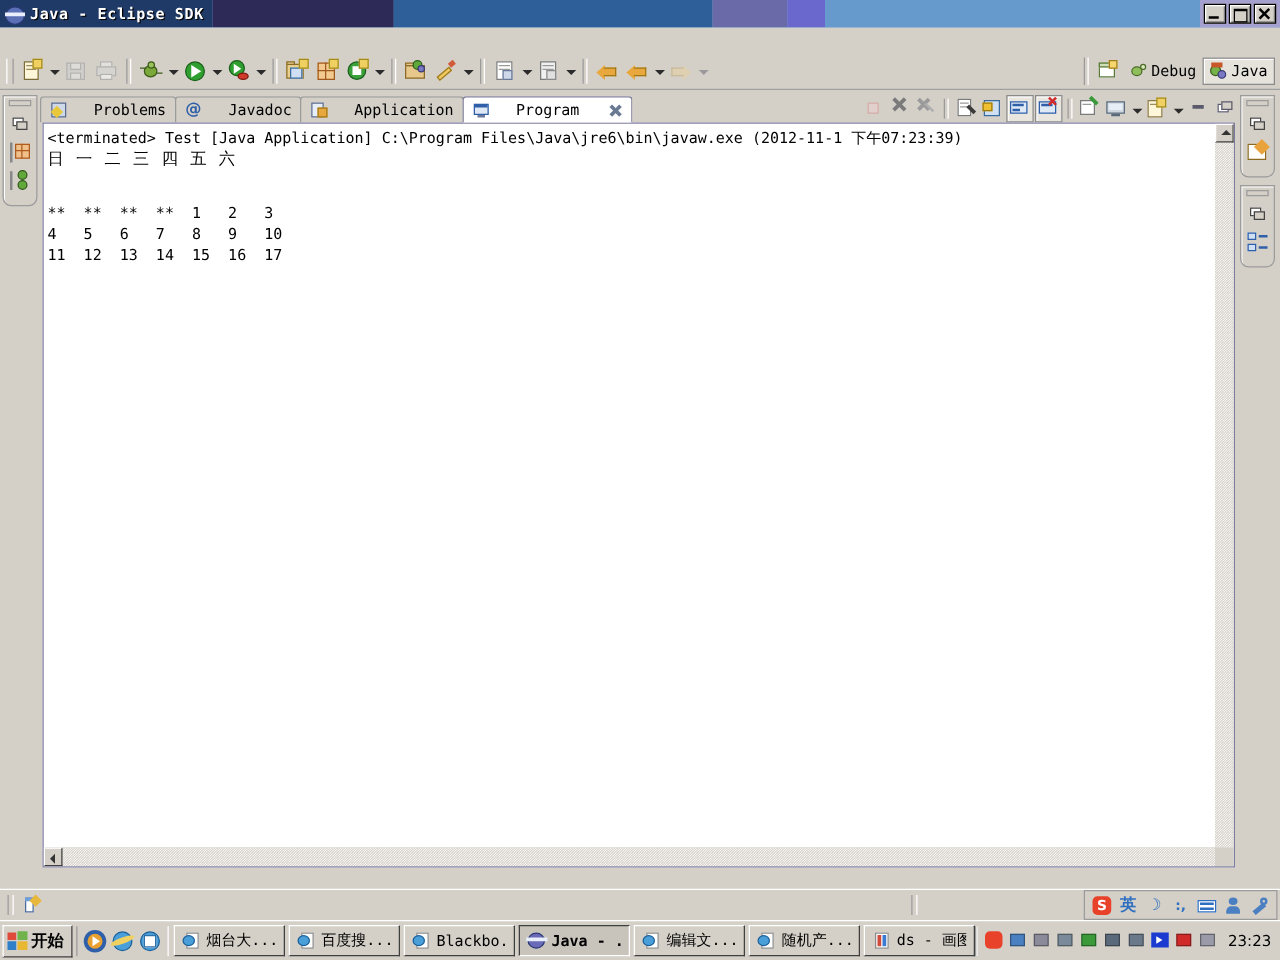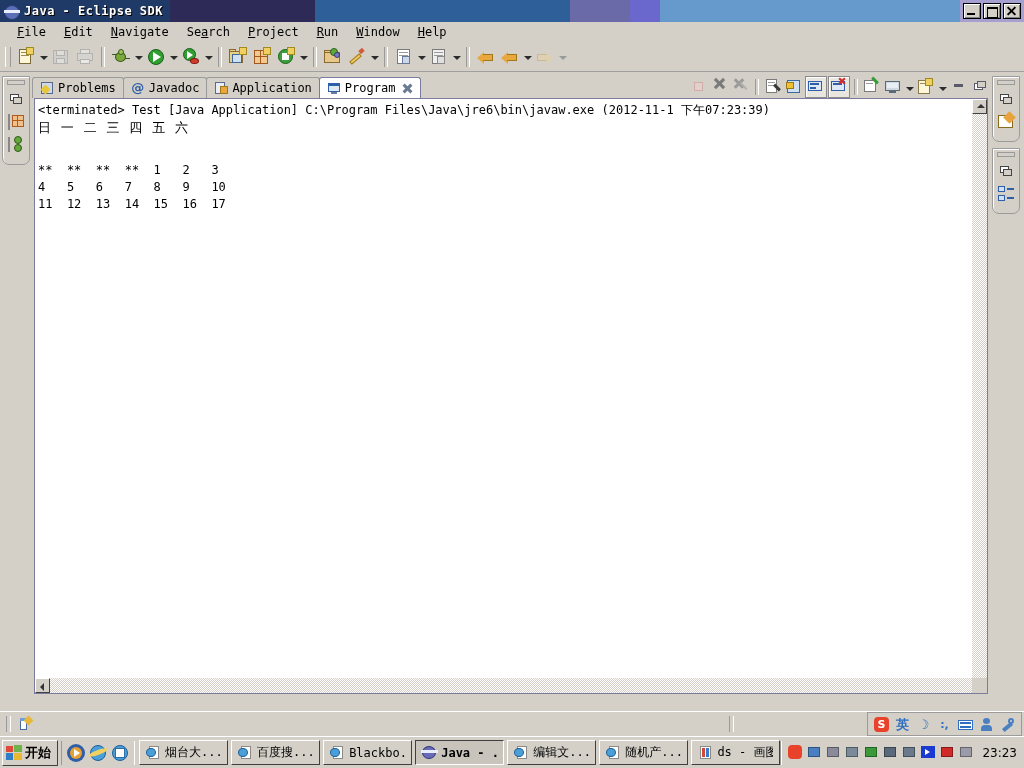--- a/index.html
+++ b/index.html
@@ -69,21 +69,21 @@
   .rail-r{right:2px;}
   .rail-grp{width:26px;background:#d4d0c8;border:1px solid #9b9b9b;border-radius:0 0 7px 7px;
             box-shadow:inset 1px 1px 0 #fff;padding:3px 0 6px;margin-bottom:6px;}
   .rail-bar{width:16px;height:3px;margin:0 auto 4px;background:#d4d0c8;border:1px solid #9b9b9b;}
   .rail-ic{width:20px;height:20px;margin:3px auto;position:relative;cursor:default;}
 
   
   .viewarea{position:absolute;left:32px;top:76px;width:958px;height:624px;}
   .tabbar{position:relative;height:22px;background:#d4d0c8;}
   .tabs{position:absolute;left:0;top:0;display:flex;align-items:flex-end;height:22px;}
-  .tab{display:flex;align-items:center;gap:4px;height:20px;padding:0 7px;
+  .tab{display:flex;align-items:center;gap:21px;height:20px;padding:0 7px;
        font-family:"DejaVu Sans Mono", monospace;font-size:12px;color:#000;
        border:1px solid #9b9b9b;border-bottom:none;background:#d4d0c8;margin-right:-1px;
        cursor:default;white-space:nowrap;border-radius:3px 3px 0 0;}
   .tab.active{background:#ffffff;border-color:#7b7b9e;position:relative;z-index:2;}
   .tabico{width:14px;height:14px;position:relative;flex:0 0 auto;}
   .tabclose{width:11px;height:11px;position:relative;margin-left:3px;cursor:default;}
   .tabclose:before,.tabclose:after{content:"";position:absolute;left:0;top:4px;width:11px;height:3px;
                                    background:#6a7a93;}
   .tabclose:before{transform:rotate(45deg);} .tabclose:after{transform:rotate(-45deg);}
   .vtools{position:absolute;right:0;top:0;height:22px;display:flex;align-items:center;gap:1px;}
@@ -183,30 +183,20 @@
       <div class="tb-btn tb-max">
           <i></i>
         </div>
       <div class="tb-btn tb-cl">
           <i class="a"></i>
           <i class="b"></i>
         </div>
     </div>
   </div>
 
-  <div class="menubar" id="menubar">
-      <div class="menu-item"><u>F</u>ile</div>
-      <div class="menu-item"><u>E</u>dit</div>
-      <div class="menu-item"><u>N</u>avigate</div>
-      <div class="menu-item">Se<u>a</u>rch</div>
-      <div class="menu-item"><u>P</u>roject</div>
-      <div class="menu-item"><u>R</u>un</div>
-      <div class="menu-item"><u>W</u>indow</div>
-      <div class="menu-item"><u>H</u>elp</div>
-    </div>
 
   <div class="toolbar">
     <div class="tgrip"></div>
     <div id="toolbar-items" style="display:flex;align-items:center;">
         <div class="tbtn"><span class="sq" style="left: 4px; top: 3px; width: 12px; height: 15px; border: 1px solid rgb(122, 106, 58); background: rgb(253, 246, 216);"></span><span class="sq" style="left: 6px; top: 6px; width: 8px; height: 1px; background: rgb(154, 138, 90);"></span><span class="sq" style="left: 6px; top: 9px; width: 8px; height: 1px; background: rgb(154, 138, 90);"></span><span class="sq" style="left: 11px; top: 1px; width: 8px; height: 8px; background: rgb(240, 208, 96); border: 1px solid rgb(160, 138, 32);"></span><span></span></div>
         <div class="arw"></div>
         <div class="tbtn" style="opacity: 0.55;"><span class="sq" style="left: 3px; top: 4px; width: 15px; height: 14px; border: 1px solid rgb(154, 154, 154); background: rgb(207, 207, 207);"></span><span class="sq" style="left: 6px; top: 4px; width: 9px; height: 6px; background: rgb(232, 232, 232); border: 1px solid rgb(154, 154, 154);"></span><span class="sq" style="left: 6px; top: 12px; width: 9px; height: 6px; background: rgb(232, 232, 232); border: 1px solid rgb(154, 154, 154);"></span><span></span></div>
         <div class="tbtn" style="opacity: 0.55;"><span class="sq" style="left: 3px; top: 7px; width: 16px; height: 8px; background: rgb(216, 216, 216); border: 1px solid rgb(154, 154, 154);"></span><span class="sq" style="left: 6px; top: 3px; width: 10px; height: 5px; background: rgb(240, 240, 240); border: 1px solid rgb(154, 154, 154);"></span><span class="sq" style="left: 6px; top: 13px; width: 10px; height: 5px; background: rgb(255, 255, 255); border: 1px solid rgb(154, 154, 154);"></span><span></span></div>
         <div class="tsep"></div>
         <div class="tbtn"><span class="sq" style="left: 5px; top: 6px; width: 11px; height: 10px; border-radius: 50%; background: rgb(122, 168, 58); border: 1px solid rgb(61, 90, 26);"></span><span class="sq" style="left: 8px; top: 3px; width: 6px; height: 6px; border-radius: 50%; background: rgb(154, 196, 90); border: 1px solid rgb(61, 90, 26);"></span><span class="sq" style="left: 2px; top: 8px; width: 5px; height: 1px; background: rgb(61, 90, 26);"></span><span class="sq" style="left: 15px; top: 12px; width: 5px; height: 1px; background: rgb(61, 90, 26);"></span><span></span></div>
@@ -229,20 +219,43 @@
         <div class="arw"></div>
         <div class="tbtn"><span class="sq" style="left: 4px; top: 3px; width: 13px; height: 15px; background: rgb(240, 240, 240); border: 1px solid rgb(122, 122, 122);"></span><span class="sq" style="left: 6px; top: 6px; width: 9px; height: 1px; background: rgb(154, 154, 154);"></span><span class="sq" style="left: 6px; top: 9px; width: 9px; height: 1px; background: rgb(154, 154, 154);"></span><span class="sq" style="left: 9px; top: 10px; width: 8px; height: 8px; background: rgb(224, 224, 224); border: 1px solid rgb(138, 138, 138);"></span><span></span></div>
         <div class="arw"></div>
         <div class="tsep"></div>
         <div class="tbtn"><span class="sq" style="left: 2px; top: 6px; width: 0px; height: 0px; border-top: 6px solid transparent; border-bottom: 6px solid transparent; border-right: 7px solid rgb(232, 168, 61);"></span><span class="sq" style="left: 8px; top: 8px; width: 10px; height: 7px; background: rgb(232, 168, 61); border-top: 1px solid rgb(160, 120, 24); border-right: 1px solid rgb(160, 120, 24); border-bottom: 1px solid rgb(160, 120, 24); border-image: initial; border-left: none;"></span><span class="sq" style="left: 1px; top: 1px; width: 6px; height: 6px; color: rgb(74, 127, 193); font: 9px &quot;DejaVu Sans&quot;, sans-serif;"></span><span></span></div>
         <div class="tbtn"><span class="sq" style="left: 2px; top: 6px; width: 0px; height: 0px; border-top: 6px solid transparent; border-bottom: 6px solid transparent; border-right: 7px solid rgb(232, 168, 61);"></span><span class="sq" style="left: 8px; top: 8px; width: 10px; height: 7px; background: rgb(232, 168, 61); border-top: 1px solid rgb(160, 120, 24); border-right: 1px solid rgb(160, 120, 24); border-bottom: 1px solid rgb(160, 120, 24); border-image: initial; border-left: none;"></span><span></span></div>
         <div class="arw"></div>
         <div class="tbtn" style="opacity: 0.55;"><span class="sq" style="left: 12px; top: 6px; width: 0px; height: 0px; border-top: 6px solid transparent; border-bottom: 6px solid transparent; border-left: 7px solid rgb(232, 208, 160);"></span><span class="sq" style="left: 3px; top: 8px; width: 10px; height: 7px; background: rgb(232, 208, 160); border-top: 1px solid rgb(191, 168, 120); border-bottom: 1px solid rgb(191, 168, 120); border-left: 1px solid rgb(191, 168, 120); border-image: initial; border-right: none;"></span><span></span></div>
         <div class="arw dim"></div>
       </div>
+    <div class="persp">
+      <div class="persp-sep"></div>
+      <div class="tbtn">
+        <span class="sq" style="left:3px;top:4px;width:13px;height:12px;border:1px solid #5b7a3a;background:#fff;"></span>
+        <span class="sq" style="left:3px;top:4px;width:13px;height:4px;background:#cfe0b8;border:1px solid #5b7a3a;"></span>
+        <span class="sq" style="left:11px;top:2px;width:7px;height:7px;background:#f5d76e;border:1px solid #a07c1c;"></span>
+      </div>
+      <div class="persp-btn">
+        <span class="tabico">
+          <span class="sq" style="left:1px;top:3px;width:9px;height:8px;border-radius:50%;background:#8fbf5a;border:1px solid #4b6b28;"></span>
+          <span class="sq" style="left:8px;top:1px;width:5px;height:5px;border-radius:50%;background:#d8e8b8;border:1px solid #4b6b28;"></span>
+        </span>
+        <span>Debug</span>
+      </div>
+      <div class="persp-btn active">
+        <span class="tabico">
+          <span class="sq" style="left:0px;top:2px;width:9px;height:9px;border-radius:50%;background:#76b24a;border:1px solid #3d5f22;"></span>
+          <span class="sq" style="left:6px;top:6px;width:7px;height:7px;border-radius:50%;background:#7a79c4;border:1px solid #3a3a78;"></span>
+          <span class="sq" style="left:1px;top:0px;width:9px;height:4px;background:#c8582a;"></span>
+        </span>
+        <span>Java</span>
+      </div>
+    </div>
   </div>
 
   <div class="rail rail-l">
     <div class="rail-grp">
       <div class="rail-bar"></div>
       <div class="rail-ic">
         <span class="sq" style="left:4px;top:5px;width:9px;height:7px;border:1px solid #444;background:#fff;"></span>
         <span class="sq" style="left:7px;top:8px;width:9px;height:7px;border:1px solid #444;background:#d4d0c8;"></span>
       </div>
       <div class="rail-ic">

